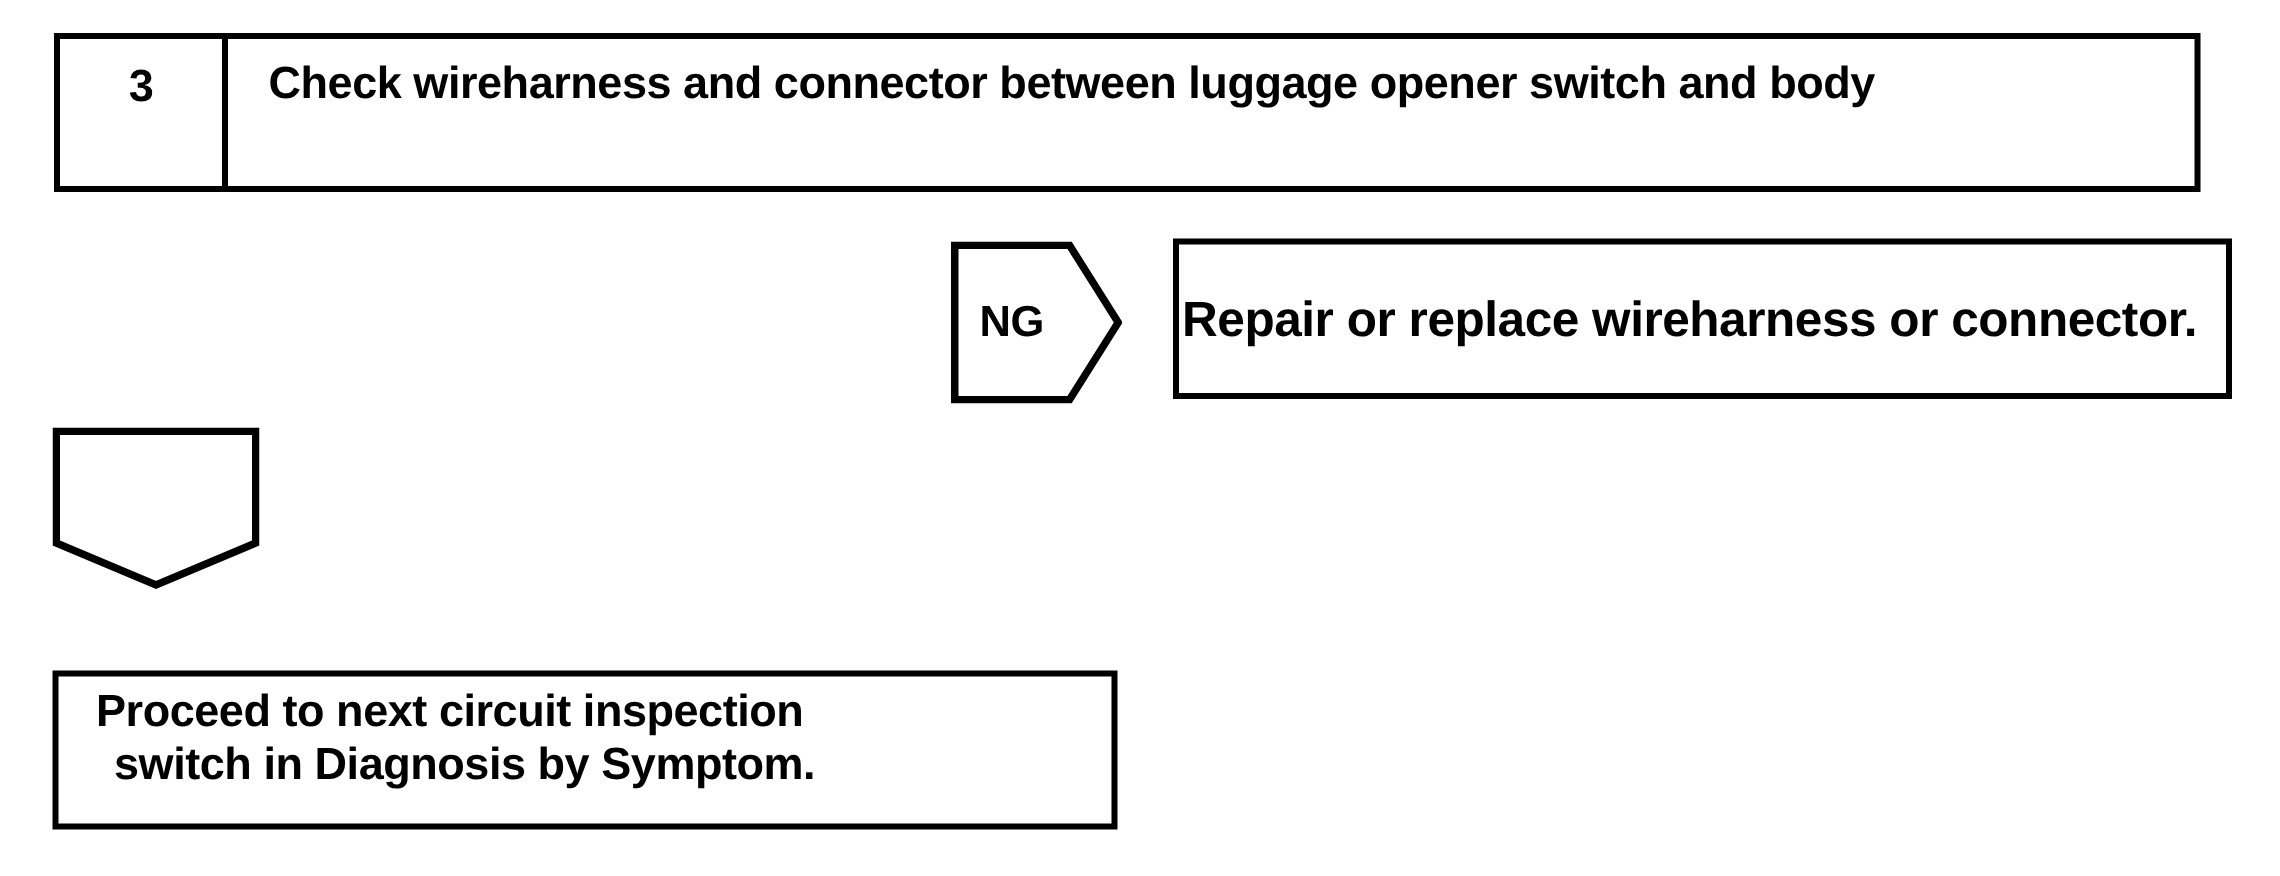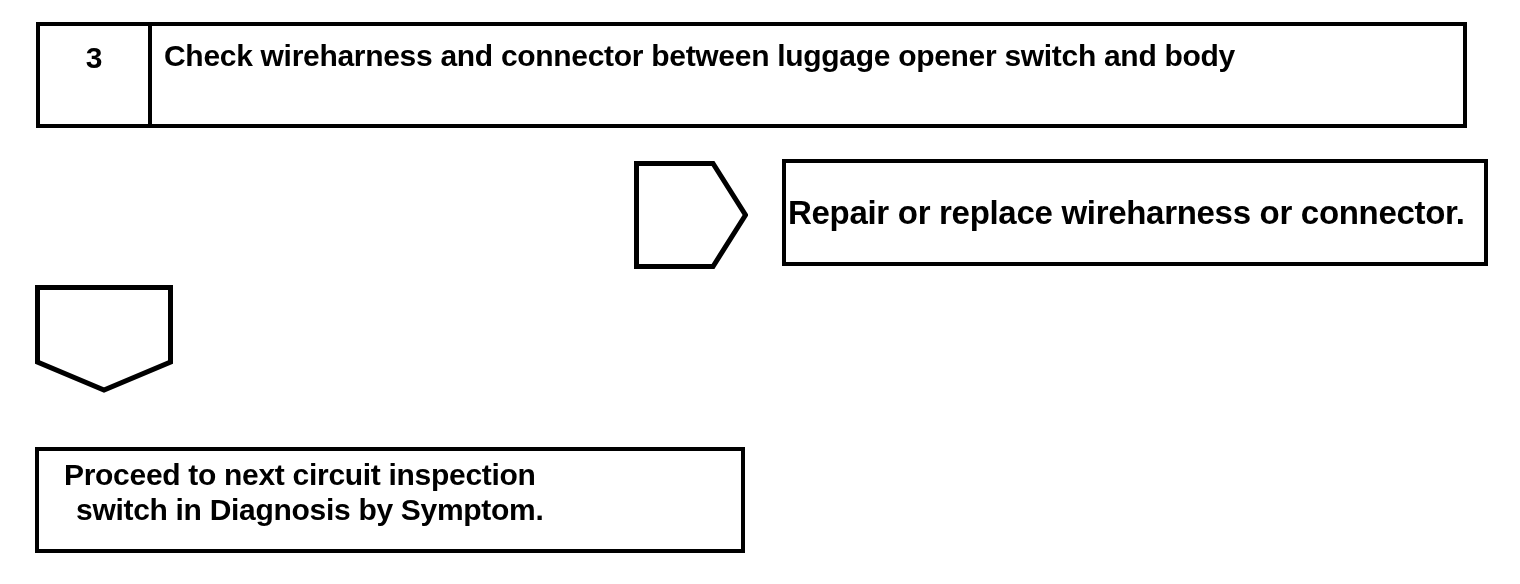--- a/index.html
+++ b/index.html
@@ -38,21 +38,21 @@
     box-sizing: border-box;
     display: flex;
     justify-content: center;
     align-items: flex-start;
     padding-top: 15px;
     font-size: 30px;
     flex: 0 0 auto;
   }
   .step-text {
     flex: 1 1 auto;
-    padding: 13px 10px 0 12px;
+    padding: 13px 10px 0 27px;
     font-size: 30px;
     line-height: 34px;
     white-space: nowrap;
   }
   
   .ng-shape {
     position: absolute;
     left: 634px;
     top: 161px;
     width: 114px;
@@ -131,20 +131,21 @@
     <div class="step-num">3</div>
     <div class="step-text">
       <div>Check wireharness and connector between luggage opener switch and body</div>
     </div>
   </div>
 
   <div class="ng-shape">
     <svg width="114" height="108" viewBox="0 0 114 108">
       <polygon points="2.5,2.5 79,2.5 111.5,54 79,105.5 2.5,105.5" fill="#ffffff" stroke="#000000" stroke-width="5" stroke-linejoin="miter"></polygon>
     </svg>
+    <span class="ng-label">NG</span>
   </div>
 
   <div class="box ng-box">
     <span>Repair or replace wireharness or connector.</span>
   </div>
 
   <div class="ok-shape">
     <svg width="138" height="108" viewBox="0 0 138 108">
       <polygon points="2.5,2.5 135.5,2.5 135.5,77 69,105 2.5,77" fill="#ffffff" stroke="#000000" stroke-width="5" stroke-linejoin="miter"></polygon>
     </svg>

